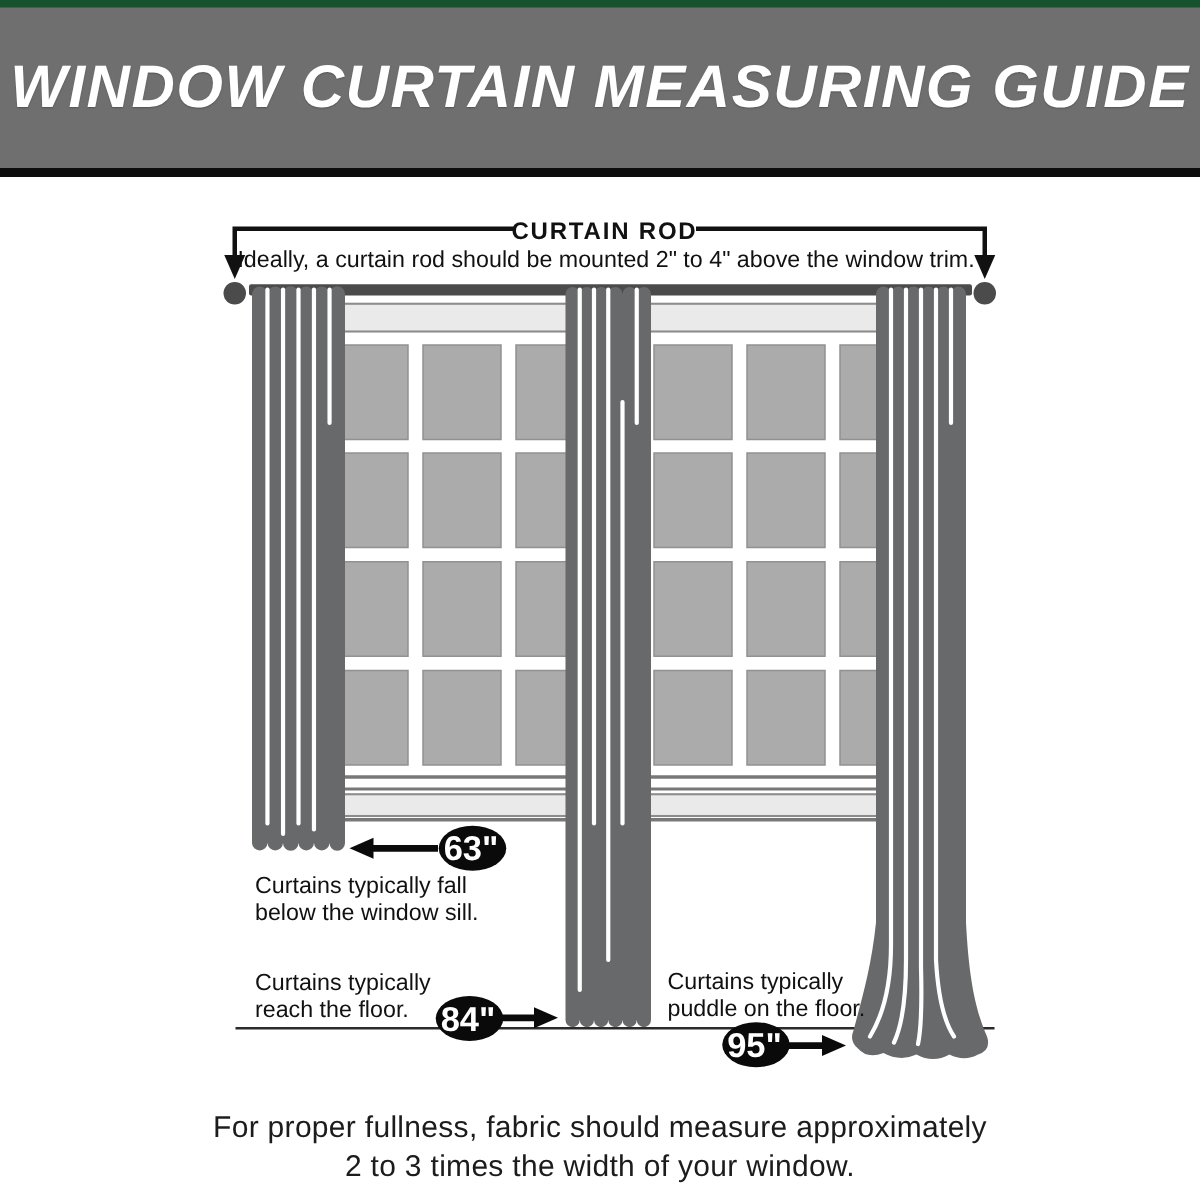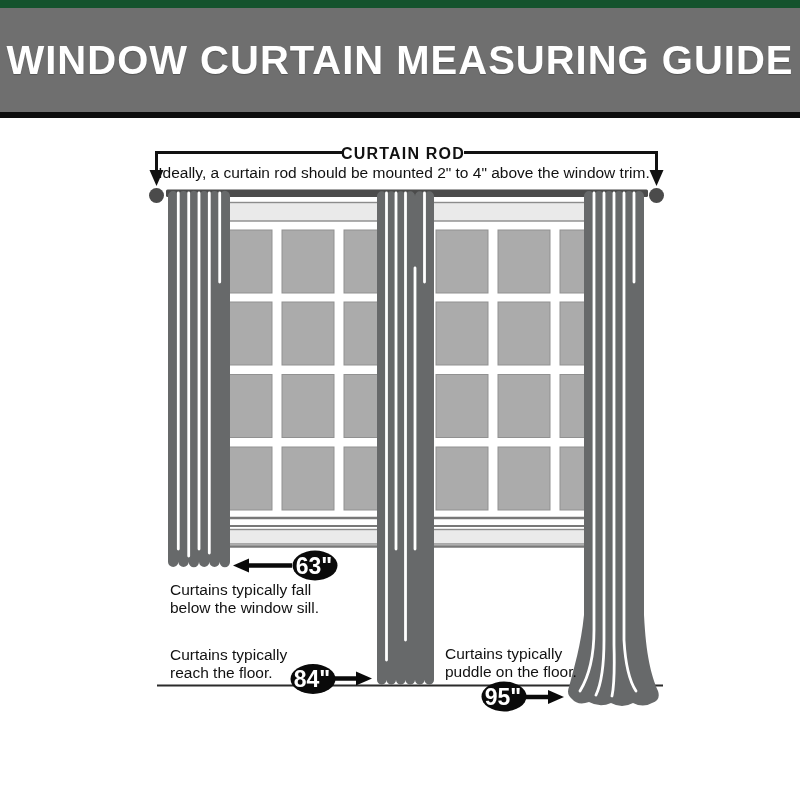--- a/index.html
+++ b/index.html
@@ -9,24 +9,24 @@
     font-family: "Liberation Sans", sans-serif;
     position: relative;
     overflow: hidden;
   }
   .stage { position: absolute; inset: 0; width: 800px; height: 800px; }
 
   
   .banner {
     position: absolute; top: 0; left: 0; width: 800px; height: 118px;
     background: #6f6f6f;
-    border-top: 8px solid #14532d;
+    border-top: 5px solid #14532d;
     border-bottom: 6px solid #0d0d0d;
     box-sizing: border-box;
-    display: flex; align-items: center; justify-content: center;
+    display: flex; align-items: center; justify-content: center; font-style: italic;
   }
   .banner h1 {
     margin: 0;
     color: #ffffff;
     font-size: 40px;
     font-weight: 700;
     letter-spacing: 1px;
     white-space: nowrap;
     text-shadow: 0 1px 1px rgba(0,0,0,0.25);
   }
@@ -211,14 +211,18 @@
       <text class="txt" x="445" y="659">Curtains typically</text>
       <text class="txt" x="445" y="677">puddle on the floor.</text>
       <line class="arrowline" x1="525" y1="697" x2="549" y2="697"></line>
       <polygon points="548,690 548,704 564,697" fill="#0a0a0a"></polygon>
       <ellipse cx="504" cy="696.5" rx="22.5" ry="15" fill="#0a0a0a"></ellipse>
       <text class="oval-num" x="503" y="704.5">95"</text>
     </g>
 
   </svg>
 
+  <footer class="footer">
+    <div>For proper fullness, fabric should measure approximately</div>
+    <div>2 to 3 times the width of your window.</div>
+  </footer>
 
 </div>
 
 </body></html>

